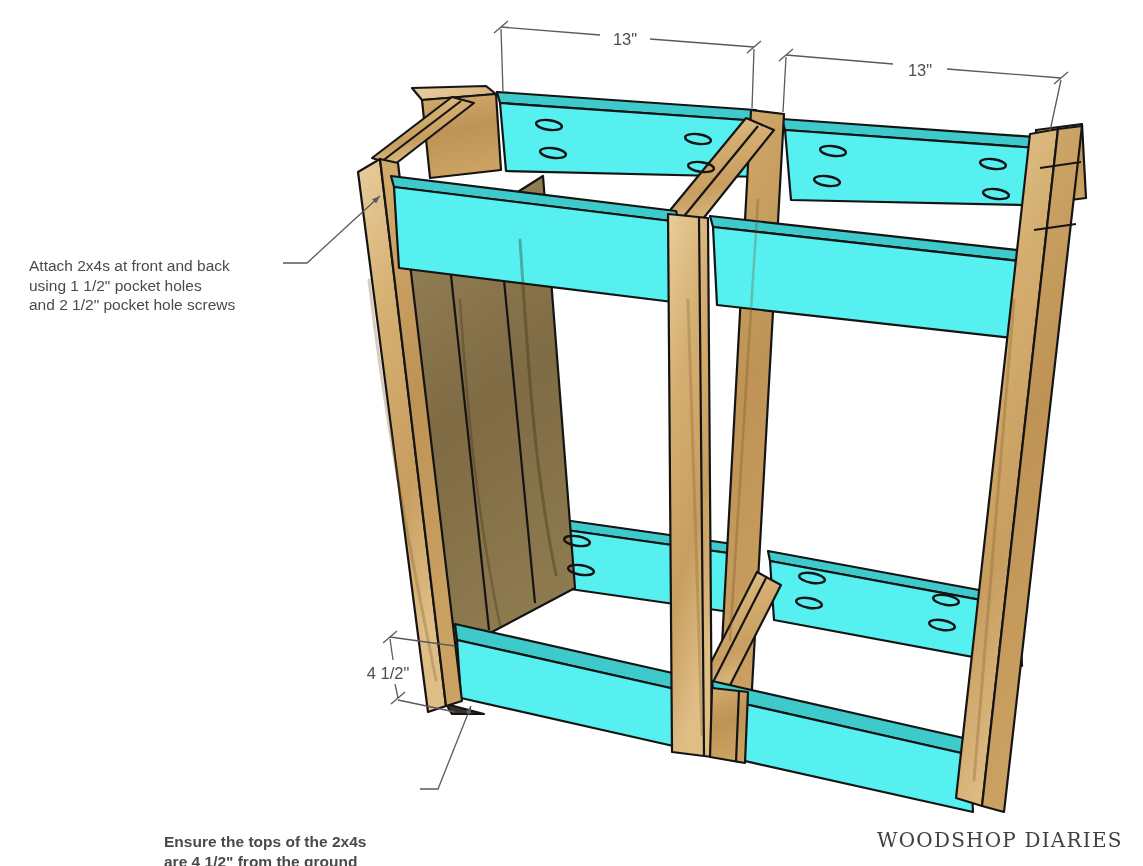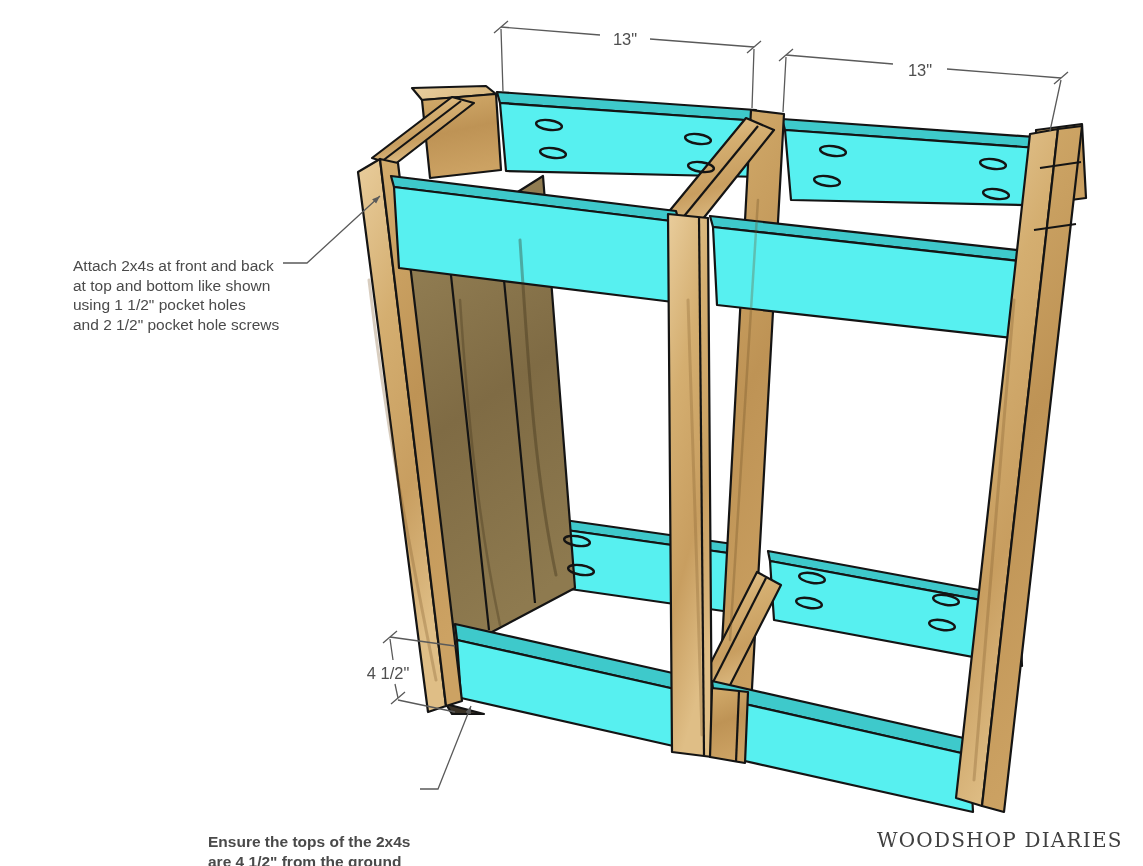--- a/index.html
+++ b/index.html
@@ -1,21 +1,21 @@
 <!DOCTYPE html>
 <html><head>
 <meta charset="utf-8">
 <style>
   html,body{margin:0;padding:0;background:#ffffff;}
   #stage{position:relative;width:1143px;height:866px;background:#ffffff;overflow:hidden;
          font-family:"Liberation Sans", sans-serif;}
   #drawing{position:absolute;left:0;top:0;}
   .note{position:absolute;color:#4a4a4a;font-size:15.5px;line-height:19.5px;
         font-family:"Liberation Sans", sans-serif;}
-  .note div{white-space:nowrap;margin-left:44px;}
+  .note div{white-space:nowrap;}
   #watermark{position:absolute;left:877px;top:828px;width:232px;text-align:right;
              font-family:"DejaVu Serif", serif;font-size:20px;letter-spacing:1.2px;
              color:#404040;white-space:nowrap;}
   text.dim{font-family:"Liberation Sans", sans-serif;font-size:16.5px;fill:#4f4f4f;}
 </style>
 </head>
 <body>
 
 <div id="stage">
 
@@ -191,21 +191,20 @@
       <path d="M420,789 L438,789 L471,706" marker-end="url(#ah)"></path>
     </g>
 
     <text class="dim" x="625" y="45" text-anchor="middle">13"</text>
     <text class="dim" x="920" y="76" text-anchor="middle">13"</text>
     <text class="dim" x="388" y="679" text-anchor="middle">4 1/2"</text>
   </svg>
 
   <div class="note" style="left:29px;top:256px;">
     <div>Attach 2x4s at front and back</div>
-    <div>at top and bottom like shown</div>
     <div>using 1 1/2" pocket holes</div>
     <div>and 2 1/2" pocket hole screws</div>
   </div>
 
   <div class="note" style="left:164px;top:832px;font-weight:bold;">
     <div>Ensure the tops of the 2x4s</div>
     <div>are 4 1/2" from the ground</div>
   </div>
 
   <div id="watermark">WOODSHOP DIARIES</div>

